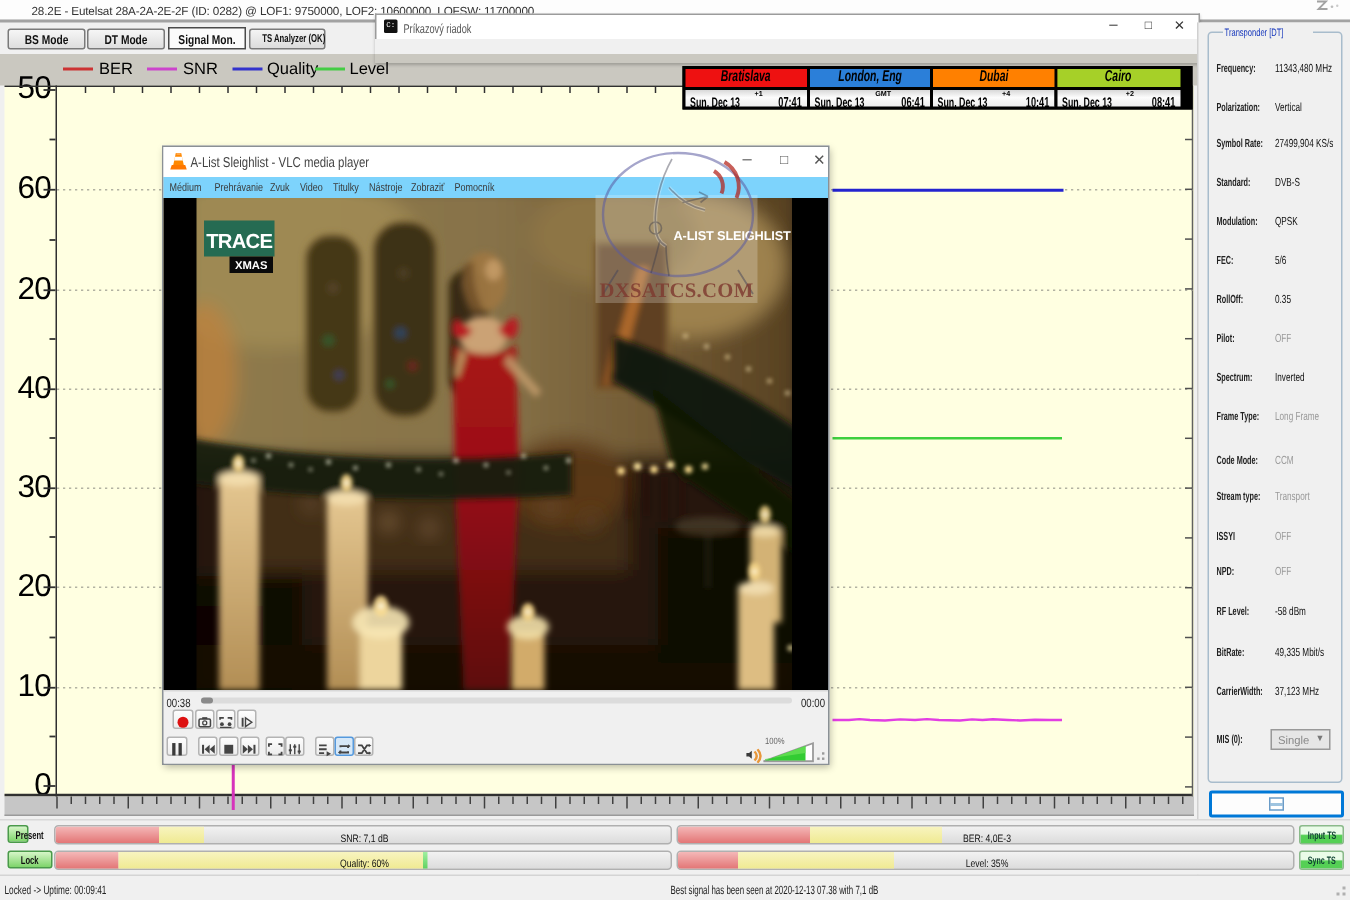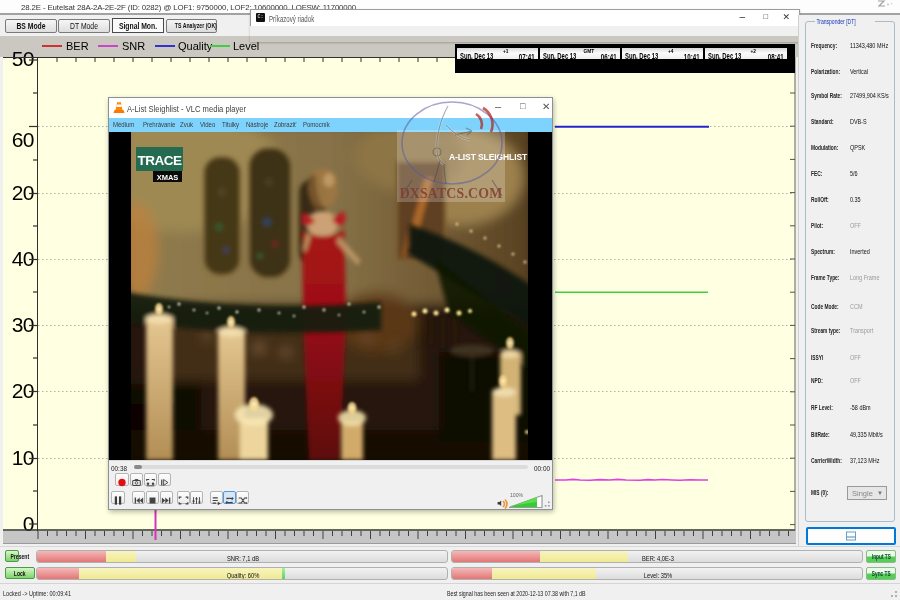--- a/index.html
+++ b/index.html
@@ -16,21 +16,21 @@
 
 <svg class="abs" style="left:876px;top:0;" width="20" height="8" viewBox="0 0 20 8">
   <path d="M2,1 L8,1 L3,6 L9,6" stroke="#666" stroke-width="1.2" fill="none" opacity="0.6"></path>
   <circle cx="12" cy="4.5" r="0.9" fill="#888" opacity="0.55"></circle>
   <circle cx="15.5" cy="3.8" r="0.8" fill="#999" opacity="0.5"></circle>
 </svg>
 
 <div class="abs" style="left:5px;top:19px;width:52px;height:14px;background:linear-gradient(#f6f6f6,#dedede);border:1px solid #7a7a7a;border-radius:2px;font-size:8.5px;font-weight:700;color:#111;text-align:center;line-height:12px;white-space:nowrap;">
     <span style="display:block;width:100%;text-align:center;transform:scaleX(0.8);white-space:nowrap;">BS Mode</span>
   </div>
-<div class="abs" style="left:58px;top:19px;width:52px;height:14px;background:linear-gradient(#f6f6f6,#dedede);border:1px solid #7a7a7a;border-radius:2px;font-size:8.5px;font-weight:400;color:#111;text-align:center;line-height:12px;white-space:nowrap;">
+<div class="abs" style="left:58px;top:19px;width:52px;height:14px;background:linear-gradient(#f6f6f6,#dedede);border:1px solid #7a7a7a;border-radius:2px;font-size:8.5px;font-weight:700;color:#111;text-align:center;line-height:12px;white-space:nowrap;">
     <span style="display:block;width:100%;text-align:center;transform:scaleX(0.8);white-space:nowrap;">DT Mode</span>
   </div>
 <div class="abs" style="left:112px;top:17.5px;width:52px;height:15.5px;background:#fbfbfb;border:1px solid #4a4a4a;font-size:8.5px;font-weight:700;color:#111;text-align:center;line-height:14px;white-space:nowrap;">
     <span style="display:block;width:100%;text-align:center;transform:scaleX(0.8);white-space:nowrap;">Signal Mon.</span>
   </div>
 <div class="abs" style="left:166px;top:19px;width:51px;height:14px;background:linear-gradient(#f4f4f4,#dcdcdc);border:1px solid #7a7a7a;border-radius:2px;font-size:7.6px;font-weight:700;color:#111;text-align:center;line-height:12.5px;white-space:nowrap;">
     <span style="display:block;width:100%;text-align:center;transform:scaleX(0.68);white-space:nowrap;">TS Analyzer (OK)</span>
   </div>
 
 <div class="abs" style="left:0;top:36px;width:798px;height:21px;background:#cac8c0;"></div>
@@ -42,21 +42,21 @@
 <div class="abs" style="left:42px;top:45px;width:20px;height:2px;background:#cc3333;"></div>
 <div class="abs" style="left:66px;top:40px;font-size:11px;color:#000;">BER</div>
 <div class="abs" style="left:98px;top:45px;width:20px;height:2px;background:#cc44cc;"></div>
 <div class="abs" style="left:122px;top:40px;font-size:11px;color:#000;">SNR</div>
 <div class="abs" style="left:155px;top:45px;width:20px;height:2px;background:#3333cc;"></div>
 <div class="abs" style="left:178px;top:40px;font-size:11px;color:#000;">Quality</div>
 <div class="abs" style="left:210px;top:45px;width:20px;height:2px;background:#44cc44;"></div>
 <div class="abs" style="left:233px;top:40px;font-size:11px;color:#000;">Level</div>
 
 <div class="abs" style="left:0;top:47px;width:34px;font-size:21px;color:#000;text-align:right;letter-spacing:-0.5px;">50</div>
-<div class="abs" style="left:0;top:128px;width:34px;font-size:21px;color:#000;text-align:right;letter-spacing:-0.5px;">60</div>
+<div class="abs" style="left:0;top:114px;width:34px;font-size:21px;color:#000;text-align:right;letter-spacing:-0.5px;">60</div>
 <div class="abs" style="left:0;top:181px;width:34px;font-size:21px;color:#000;text-align:right;letter-spacing:-0.5px;">20</div>
 <div class="abs" style="left:0;top:247px;width:34px;font-size:21px;color:#000;text-align:right;letter-spacing:-0.5px;">40</div>
 <div class="abs" style="left:0;top:313px;width:34px;font-size:21px;color:#000;text-align:right;letter-spacing:-0.5px;">30</div>
 <div class="abs" style="left:0;top:379px;width:34px;font-size:21px;color:#000;text-align:right;letter-spacing:-0.5px;">20</div>
 <div class="abs" style="left:0;top:446px;width:34px;font-size:21px;color:#000;text-align:right;letter-spacing:-0.5px;">10</div>
 <div class="abs" style="left:0;top:512px;width:34px;font-size:21px;color:#000;text-align:right;letter-spacing:-0.5px;">0</div>
 
 <svg class="abs" style="left:0;top:0;" width="900" height="600" viewBox="0 0 900 600">
 
   <line x1="3" y1="57.5" x2="795" y2="57.5" stroke="#303030" stroke-width="1"></line>
@@ -237,20 +237,26 @@
     </g>
 
   <line x1="555" y1="126.8" x2="709" y2="126.8" stroke="#2424cf" stroke-width="2"></line>
   <line x1="555" y1="292.2" x2="708" y2="292.2" stroke="#3ecf3e" stroke-width="1.6"></line>
   <polyline fill="none" stroke="#e23ee2" stroke-width="1.6" points="555,480 566,480 573,479.4 580,480 590,480.3 600,479.6 610,480 618,479.4 626,480 640,480.3 648,479.6 655,480 662,479.5 672,480 680,480.3 690,479.8 700,480 708,480"></polyline>
 
   <line x1="155.5" y1="504" x2="155.5" y2="540" stroke="#d633bb" stroke-width="2"></line>
 </svg>
 
 <div class="abs" style="left:455px;top:44px;width:340px;height:29px;border:2px solid #000;background:#000;">
+  <div style="display:flex;height:12px;">
+    <div style="width:82.5px;background:#ee1111;border-right:2px solid #000;font-size:10.5px;font-weight:700;font-style:italic;text-align:center;line-height:11.5px;transform-origin:center;"><span style="display:inline-block;transform:scaleX(0.66);">Bratislava</span></div>
+    <div style="width:82.5px;background:#2b7fd9;border-right:2px solid #000;font-size:10.5px;font-weight:700;font-style:italic;text-align:center;line-height:11.5px;transform-origin:center;"><span style="display:inline-block;transform:scaleX(0.66);">London, Eng</span></div>
+    <div style="width:82.5px;background:#ff8000;border-right:2px solid #000;font-size:10.5px;font-weight:700;font-style:italic;text-align:center;line-height:11.5px;transform-origin:center;"><span style="display:inline-block;transform:scaleX(0.66);">Dubai</span></div>
+    <div style="width:82.5px;background:#a6d028;font-size:10.5px;font-weight:700;font-style:italic;text-align:center;line-height:11.5px;transform-origin:center;"><span style="display:inline-block;transform:scaleX(0.66);">Cairo</span></div>
+  </div>
   <div style="display:flex;height:13px;border-top:2px solid #000;">
     <div style="width:82.5px;background:linear-gradient(#d8d8d8,#fcfcfc 45%,#ededed);border-right:2px solid #000;position:relative;font-size:9.2px;font-weight:700;">
         <span style="position:absolute;left:3px;top:2.5px;transform:scaleX(0.64);transform-origin:0 0;white-space:nowrap;">Sun, Dec 13</span>
         <span style="position:absolute;left:46px;top:1px;font-size:4.8px;">+1</span>
         <span style="position:absolute;right:3px;top:2.5px;font-size:9.6px;transform:scaleX(0.64);transform-origin:100% 0;white-space:nowrap;">07:41</span>
       </div>
     <div style="width:82.5px;background:linear-gradient(#d8d8d8,#fcfcfc 45%,#ededed);border-right:2px solid #000;position:relative;font-size:9.2px;font-weight:700;">
         <span style="position:absolute;left:3px;top:2.5px;transform:scaleX(0.64);transform-origin:0 0;white-space:nowrap;">Sun, Dec 13</span>
         <span style="position:absolute;left:44px;top:1px;font-size:4.8px;">GMT</span>
         <span style="position:absolute;right:3px;top:2.5px;font-size:9.6px;transform:scaleX(0.64);transform-origin:100% 0;white-space:nowrap;">06:41</span>

